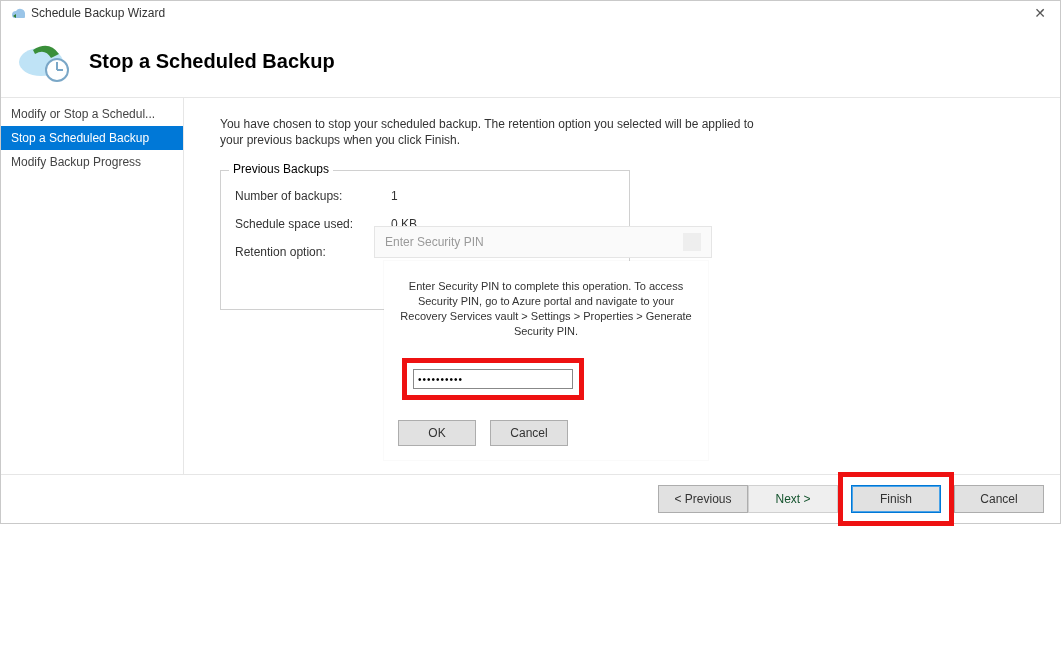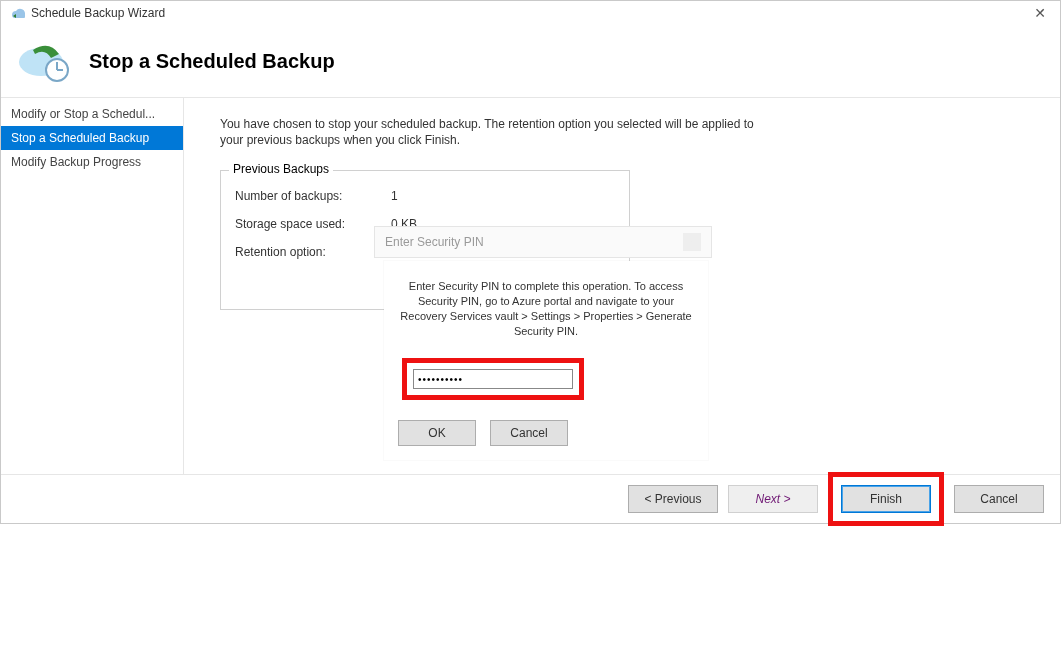--- a/index.html
+++ b/index.html
@@ -176,38 +176,36 @@
   .btn {
     min-width:78px;
     height:26px;
     border:1px solid #adadad;
     background:#e1e1e1;
     font-size:12px;
     color:#333;
     cursor:pointer;
   }
   .btn:disabled{
-    color:#701a75;
+    color:#14532d;
     background:#efefef;
     border-color:#d0d0d0;
     cursor:default;
-    font-style:italic;
   }
   .btn.default{
     background:#e1e1e1;
     border:1px solid #0078d7;
     box-shadow: inset 0 0 0 1px #4aa3e8;
   }
 
   .footer {
     height:48px;
     display:flex;
     align-items:center;
     justify-content:flex-end;
-    gap:10px;
     padding: 0 16px 0 0;
     border-top:1px solid #e6e6e6;
     position:relative;
   }
   .footer .btn { min-width:90px; height:28px; }
   .finish-wrap{
     border:5px solid #e11;
     padding:8px;
     display:inline-flex;
   }
@@ -252,21 +250,21 @@
     <div class="content">
       <p class="intro">You have chosen to stop your scheduled backup. The retention option you selected will be applied to your previous backups when you click Finish.</p>
 
       <div class="fieldset">
         <span class="legend">Previous Backups</span>
         <div class="kv">
           <span class="k">Number of backups:</span>
           <span class="v">1</span>
         </div>
         <div class="kv">
-          <span class="k">Storage space used:</span>
+          <span class="k">Schedule space used:</span>
           <span class="v">0 KB</span>
         </div>
         <div class="kv">
           <span class="k">Retention option:</span>
           <span class="v">Delete</span>
         </div>
       </div>
     </div>
   </div>
 

